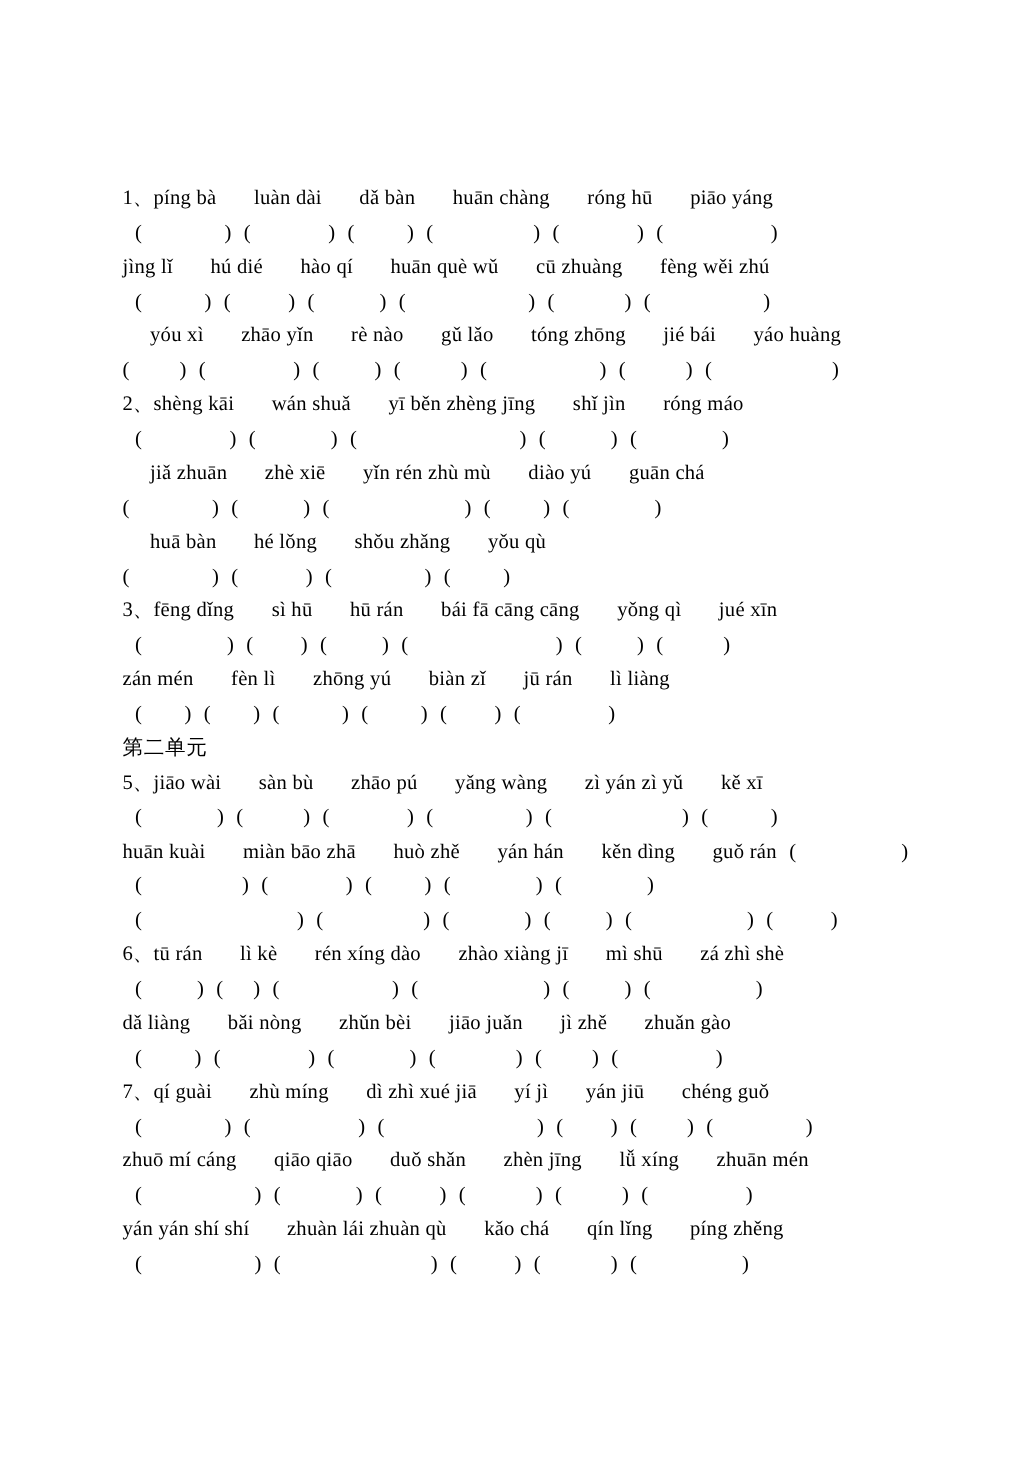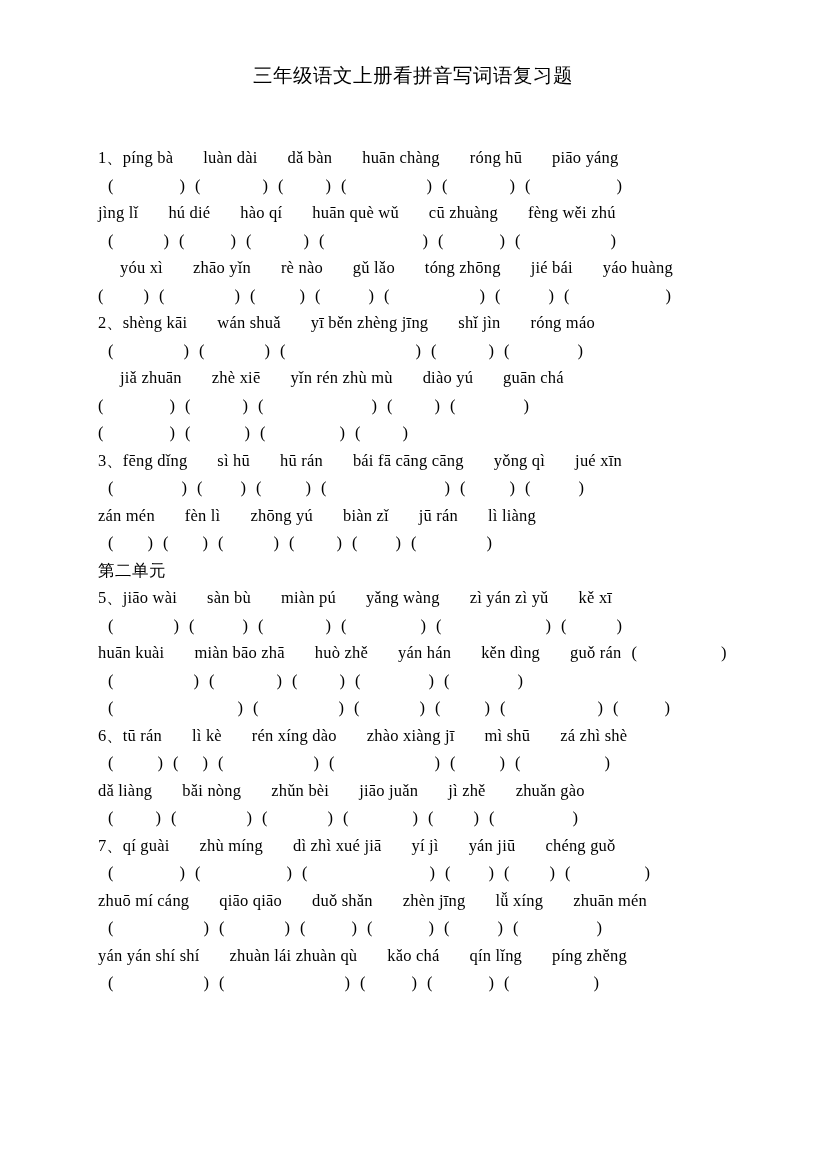--- a/index.html
+++ b/index.html
@@ -73,47 +73,47 @@
   .br .p { display: inline-block; }
   .br .inner { display: inline-block; }
   .indent-1 { display: inline-block; width: 10px; }
   .indent-2 { display: inline-block; width: 22px; }
 </style>
 </head>
 <body>
 
 <div class="page">
 
-  <div class="doc-title">三年级语文上册看拼音写词语复习题</div>
 
   <div class="content">
       <div>
         <div class="pinyin-line"><span class="num">1、</span><span class="seg">píng bà</span><span class="gap-l"></span><span class="seg">luàn dài</span><span class="gap-l"></span><span class="seg">dǎ bàn</span><span class="gap-l"></span><span class="seg">huān chàng</span><span class="gap-l"></span><span class="seg">róng hū</span><span class="gap-l"></span><span class="seg">piāo yáng</span></div>
         <div class="bracket-line"><span class="indent-1"></span><span class="br"><span class="p">(</span><span class="inner" style="width: 66px;">&nbsp;</span><span class="p">)</span></span><span class="gap-s"></span><span class="br"><span class="p">(</span><span class="inner" style="width: 62px;">&nbsp;</span><span class="p">)</span></span><span class="gap-s"></span><span class="br"><span class="p">(</span><span class="inner" style="width: 42px;">&nbsp;</span><span class="p">)</span></span><span class="gap-s"></span><span class="br"><span class="p">(</span><span class="inner" style="width: 80px;">&nbsp;</span><span class="p">)</span></span><span class="gap-s"></span><span class="br"><span class="p">(</span><span class="inner" style="width: 62px;">&nbsp;</span><span class="p">)</span></span><span class="gap-s"></span><span class="br"><span class="p">(</span><span class="inner" style="width: 86px;">&nbsp;</span><span class="p">)</span></span></div>
         <div class="pinyin-line"><span class="seg">jìng lǐ</span><span class="gap-l"></span><span class="seg">hú dié</span><span class="gap-l"></span><span class="seg">hào qí</span><span class="gap-l"></span><span class="seg">huān què wǔ</span><span class="gap-l"></span><span class="seg">cū zhuàng</span><span class="gap-l"></span><span class="seg">fèng wěi zhú</span></div>
         <div class="bracket-line"><span class="indent-1"></span><span class="br"><span class="p">(</span><span class="inner" style="width: 50px;">&nbsp;</span><span class="p">)</span></span><span class="gap-s"></span><span class="br"><span class="p">(</span><span class="inner" style="width: 46px;">&nbsp;</span><span class="p">)</span></span><span class="gap-s"></span><span class="br"><span class="p">(</span><span class="inner" style="width: 52px;">&nbsp;</span><span class="p">)</span></span><span class="gap-s"></span><span class="br"><span class="p">(</span><span class="inner" style="width: 98px;">&nbsp;</span><span class="p">)</span></span><span class="gap-s"></span><span class="br"><span class="p">(</span><span class="inner" style="width: 56px;">&nbsp;</span><span class="p">)</span></span><span class="gap-s"></span><span class="br"><span class="p">(</span><span class="inner" style="width: 90px;">&nbsp;</span><span class="p">)</span></span></div>
         <div class="pinyin-line"><span class="indent-2"></span><span class="seg">yóu xì</span><span class="gap-l"></span><span class="seg">zhāo yǐn</span><span class="gap-l"></span><span class="seg">rè nào</span><span class="gap-l"></span><span class="seg">gǔ lǎo</span><span class="gap-l"></span><span class="seg">tóng zhōng</span><span class="gap-l"></span><span class="seg">jié bái</span><span class="gap-l"></span><span class="seg">yáo huàng</span></div>
         <div class="bracket-line"><span class="br"><span class="p">(</span><span class="inner" style="width: 40px;">&nbsp;</span><span class="p">)</span></span><span class="gap-s"></span><span class="br"><span class="p">(</span><span class="inner" style="width: 70px;">&nbsp;</span><span class="p">)</span></span><span class="gap-s"></span><span class="br"><span class="p">(</span><span class="inner" style="width: 44px;">&nbsp;</span><span class="p">)</span></span><span class="gap-s"></span><span class="br"><span class="p">(</span><span class="inner" style="width: 48px;">&nbsp;</span><span class="p">)</span></span><span class="gap-s"></span><span class="br"><span class="p">(</span><span class="inner" style="width: 90px;">&nbsp;</span><span class="p">)</span></span><span class="gap-s"></span><span class="br"><span class="p">(</span><span class="inner" style="width: 48px;">&nbsp;</span><span class="p">)</span></span><span class="gap-s"></span><span class="br"><span class="p">(</span><span class="inner" style="width: 96px;">&nbsp;</span><span class="p">)</span></span></div>
       </div>
       <div>
         <div class="pinyin-line"><span class="num">2、</span><span class="seg">shèng kāi</span><span class="gap-l"></span><span class="seg">wán shuǎ</span><span class="gap-l"></span><span class="seg">yī běn zhèng jīng</span><span class="gap-l"></span><span class="seg">shǐ jìn</span><span class="gap-l"></span><span class="seg">róng máo</span></div>
         <div class="bracket-line"><span class="indent-1"></span><span class="br"><span class="p">(</span><span class="inner" style="width: 70px;">&nbsp;</span><span class="p">)</span></span><span class="gap-s"></span><span class="br"><span class="p">(</span><span class="inner" style="width: 60px;">&nbsp;</span><span class="p">)</span></span><span class="gap-s"></span><span class="br"><span class="p">(</span><span class="inner" style="width: 130px;">&nbsp;</span><span class="p">)</span></span><span class="gap-s"></span><span class="br"><span class="p">(</span><span class="inner" style="width: 52px;">&nbsp;</span><span class="p">)</span></span><span class="gap-s"></span><span class="br"><span class="p">(</span><span class="inner" style="width: 68px;">&nbsp;</span><span class="p">)</span></span></div>
         <div class="pinyin-line"><span class="indent-2"></span><span class="seg">jiǎ zhuān</span><span class="gap-l"></span><span class="seg">zhè xiē</span><span class="gap-l"></span><span class="seg">yǐn rén zhù mù</span><span class="gap-l"></span><span class="seg">diào yú</span><span class="gap-l"></span><span class="seg">guān chá</span></div>
         <div class="bracket-line"><span class="br"><span class="p">(</span><span class="inner" style="width: 66px;">&nbsp;</span><span class="p">)</span></span><span class="gap-s"></span><span class="br"><span class="p">(</span><span class="inner" style="width: 52px;">&nbsp;</span><span class="p">)</span></span><span class="gap-s"></span><span class="br"><span class="p">(</span><span class="inner" style="width: 108px;">&nbsp;</span><span class="p">)</span></span><span class="gap-s"></span><span class="br"><span class="p">(</span><span class="inner" style="width: 42px;">&nbsp;</span><span class="p">)</span></span><span class="gap-s"></span><span class="br"><span class="p">(</span><span class="inner" style="width: 68px;">&nbsp;</span><span class="p">)</span></span></div>
+        <div class="pinyin-line"><span class="indent-2"></span><span class="seg">huā bàn</span><span class="gap-l"></span><span class="seg">hé lǒng</span><span class="gap-l"></span><span class="seg">shǒu zhǎng</span><span class="gap-l"></span><span class="seg">yǒu qù</span></div>
         <div class="bracket-line"><span class="br"><span class="p">(</span><span class="inner" style="width: 66px;">&nbsp;</span><span class="p">)</span></span><span class="gap-s"></span><span class="br"><span class="p">(</span><span class="inner" style="width: 54px;">&nbsp;</span><span class="p">)</span></span><span class="gap-s"></span><span class="br"><span class="p">(</span><span class="inner" style="width: 74px;">&nbsp;</span><span class="p">)</span></span><span class="gap-s"></span><span class="br"><span class="p">(</span><span class="inner" style="width: 42px;">&nbsp;</span><span class="p">)</span></span></div>
       </div>
       <div>
         <div class="pinyin-line"><span class="num">3、</span><span class="seg">fēng dǐng</span><span class="gap-l"></span><span class="seg">sì hū</span><span class="gap-l"></span><span class="seg">hū rán</span><span class="gap-l"></span><span class="seg">bái fā cāng cāng</span><span class="gap-l"></span><span class="seg">yǒng qì</span><span class="gap-l"></span><span class="seg">jué xīn</span></div>
         <div class="bracket-line"><span class="indent-1"></span><span class="br"><span class="p">(</span><span class="inner" style="width: 68px;">&nbsp;</span><span class="p">)</span></span><span class="gap-s"></span><span class="br"><span class="p">(</span><span class="inner" style="width: 38px;">&nbsp;</span><span class="p">)</span></span><span class="gap-s"></span><span class="br"><span class="p">(</span><span class="inner" style="width: 44px;">&nbsp;</span><span class="p">)</span></span><span class="gap-s"></span><span class="br"><span class="p">(</span><span class="inner" style="width: 118px;">&nbsp;</span><span class="p">)</span></span><span class="gap-s"></span><span class="br"><span class="p">(</span><span class="inner" style="width: 44px;">&nbsp;</span><span class="p">)</span></span><span class="gap-s"></span><span class="br"><span class="p">(</span><span class="inner" style="width: 48px;">&nbsp;</span><span class="p">)</span></span></div>
         <div class="pinyin-line"><span class="seg">zán mén</span><span class="gap-l"></span><span class="seg">fèn lì</span><span class="gap-l"></span><span class="seg">zhōng yú</span><span class="gap-l"></span><span class="seg">biàn zǐ</span><span class="gap-l"></span><span class="seg">jū rán</span><span class="gap-l"></span><span class="seg">lì liàng</span></div>
         <div class="bracket-line"><span class="indent-1"></span><span class="br"><span class="p">(</span><span class="inner" style="width: 34px;">&nbsp;</span><span class="p">)</span></span><span class="gap-s"></span><span class="br"><span class="p">(</span><span class="inner" style="width: 34px;">&nbsp;</span><span class="p">)</span></span><span class="gap-s"></span><span class="br"><span class="p">(</span><span class="inner" style="width: 50px;">&nbsp;</span><span class="p">)</span></span><span class="gap-s"></span><span class="br"><span class="p">(</span><span class="inner" style="width: 42px;">&nbsp;</span><span class="p">)</span></span><span class="gap-s"></span><span class="br"><span class="p">(</span><span class="inner" style="width: 38px;">&nbsp;</span><span class="p">)</span></span><span class="gap-s"></span><span class="br"><span class="p">(</span><span class="inner" style="width: 70px;">&nbsp;</span><span class="p">)</span></span></div>
       </div>
       <div class="unit-heading">第二单元</div>
       <div>
-        <div class="pinyin-line"><span class="num">5、</span><span class="seg">jiāo wài</span><span class="gap-l"></span><span class="seg">sàn bù</span><span class="gap-l"></span><span class="seg">miàn pú</span><span class="gap-l"></span><span class="seg">yǎng wàng</span><span class="gap-l"></span><span class="seg">zì yán zì yǔ</span><span class="gap-l"></span><span class="seg">kě xī</span></div>
+        <div class="pinyin-line"><span class="num">5、</span><span class="seg">jiāo wài</span><span class="gap-l"></span><span class="seg">sàn bù</span><span class="gap-l"></span><span class="seg">zhāo pú</span><span class="gap-l"></span><span class="seg">yǎng wàng</span><span class="gap-l"></span><span class="seg">zì yán zì yǔ</span><span class="gap-l"></span><span class="seg">kě xī</span></div>
         <div class="bracket-line"><span class="indent-1"></span><span class="br"><span class="p">(</span><span class="inner" style="width: 60px;">&nbsp;</span><span class="p">)</span></span><span class="gap-s"></span><span class="br"><span class="p">(</span><span class="inner" style="width: 48px;">&nbsp;</span><span class="p">)</span></span><span class="gap-s"></span><span class="br"><span class="p">(</span><span class="inner" style="width: 62px;">&nbsp;</span><span class="p">)</span></span><span class="gap-s"></span><span class="br"><span class="p">(</span><span class="inner" style="width: 74px;">&nbsp;</span><span class="p">)</span></span><span class="gap-s"></span><span class="br"><span class="p">(</span><span class="inner" style="width: 104px;">&nbsp;</span><span class="p">)</span></span><span class="gap-s"></span><span class="br"><span class="p">(</span><span class="inner" style="width: 50px;">&nbsp;</span><span class="p">)</span></span></div>
         <div class="pinyin-line"><span class="seg">huān kuài</span><span class="gap-l"></span><span class="seg">miàn bāo zhā</span><span class="gap-l"></span><span class="seg">huò zhě</span><span class="gap-l"></span><span class="seg">yán hán</span><span class="gap-l"></span><span class="seg">kěn dìng</span><span class="gap-l"></span><span class="seg">guǒ rán</span><span class="gap-s"></span><span class="br"><span class="p">(</span><span class="inner" style="width: 84px;">&nbsp;</span><span class="p">)</span></span></div>
         <div class="bracket-line"><span class="indent-1"></span><span class="br"><span class="p">(</span><span class="inner" style="width: 80px;">&nbsp;</span><span class="p">)</span></span><span class="gap-s"></span><span class="br"><span class="p">(</span><span class="inner" style="width: 62px;">&nbsp;</span><span class="p">)</span></span><span class="gap-s"></span><span class="br"><span class="p">(</span><span class="inner" style="width: 42px;">&nbsp;</span><span class="p">)</span></span><span class="gap-s"></span><span class="br"><span class="p">(</span><span class="inner" style="width: 68px;">&nbsp;</span><span class="p">)</span></span><span class="gap-s"></span><span class="br"><span class="p">(</span><span class="inner" style="width: 68px;">&nbsp;</span><span class="p">)</span></span></div>
         <div class="bracket-line"><span class="indent-1"></span><span class="br"><span class="p">(</span><span class="inner" style="width: 124px;">&nbsp;</span><span class="p">)</span></span><span class="gap-s"></span><span class="br"><span class="p">(</span><span class="inner" style="width: 80px;">&nbsp;</span><span class="p">)</span></span><span class="gap-s"></span><span class="br"><span class="p">(</span><span class="inner" style="width: 60px;">&nbsp;</span><span class="p">)</span></span><span class="gap-s"></span><span class="br"><span class="p">(</span><span class="inner" style="width: 44px;">&nbsp;</span><span class="p">)</span></span><span class="gap-s"></span><span class="br"><span class="p">(</span><span class="inner" style="width: 92px;">&nbsp;</span><span class="p">)</span></span><span class="gap-s"></span><span class="br"><span class="p">(</span><span class="inner" style="width: 46px;">&nbsp;</span><span class="p">)</span></span></div>
       </div>
       <div>
         <div class="pinyin-line"><span class="num">6、</span><span class="seg">tū rán</span><span class="gap-l"></span><span class="seg">lì kè</span><span class="gap-l"></span><span class="seg">rén xíng dào</span><span class="gap-l"></span><span class="seg">zhào xiàng jī</span><span class="gap-l"></span><span class="seg">mì shū</span><span class="gap-l"></span><span class="seg">zá zhì shè</span></div>
         <div class="bracket-line"><span class="indent-1"></span><span class="br"><span class="p">(</span><span class="inner" style="width: 44px;">&nbsp;</span><span class="p">)</span></span><span class="gap-s"></span><span class="br"><span class="p">(</span><span class="inner" style="width: 24px;">&nbsp;</span><span class="p">)</span></span><span class="gap-s"></span><span class="br"><span class="p">(</span><span class="inner" style="width: 90px;">&nbsp;</span><span class="p">)</span></span><span class="gap-s"></span><span class="br"><span class="p">(</span><span class="inner" style="width: 100px;">&nbsp;</span><span class="p">)</span></span><span class="gap-s"></span><span class="br"><span class="p">(</span><span class="inner" style="width: 44px;">&nbsp;</span><span class="p">)</span></span><span class="gap-s"></span><span class="br"><span class="p">(</span><span class="inner" style="width: 84px;">&nbsp;</span><span class="p">)</span></span></div>
         <div class="pinyin-line"><span class="seg">dǎ liàng</span><span class="gap-l"></span><span class="seg">bǎi nòng</span><span class="gap-l"></span><span class="seg">zhǔn bèi</span><span class="gap-l"></span><span class="seg">jiāo juǎn</span><span class="gap-l"></span><span class="seg">jì zhě</span><span class="gap-l"></span><span class="seg">zhuǎn gào</span></div>
         <div class="bracket-line"><span class="indent-1"></span><span class="br"><span class="p">(</span><span class="inner" style="width: 42px;">&nbsp;</span><span class="p">)</span></span><span class="gap-s"></span><span class="br"><span class="p">(</span><span class="inner" style="width: 70px;">&nbsp;</span><span class="p">)</span></span><span class="gap-s"></span><span class="br"><span class="p">(</span><span class="inner" style="width: 60px;">&nbsp;</span><span class="p">)</span></span><span class="gap-s"></span><span class="br"><span class="p">(</span><span class="inner" style="width: 64px;">&nbsp;</span><span class="p">)</span></span><span class="gap-s"></span><span class="br"><span class="p">(</span><span class="inner" style="width: 40px;">&nbsp;</span><span class="p">)</span></span><span class="gap-s"></span><span class="br"><span class="p">(</span><span class="inner" style="width: 78px;">&nbsp;</span><span class="p">)</span></span></div>

